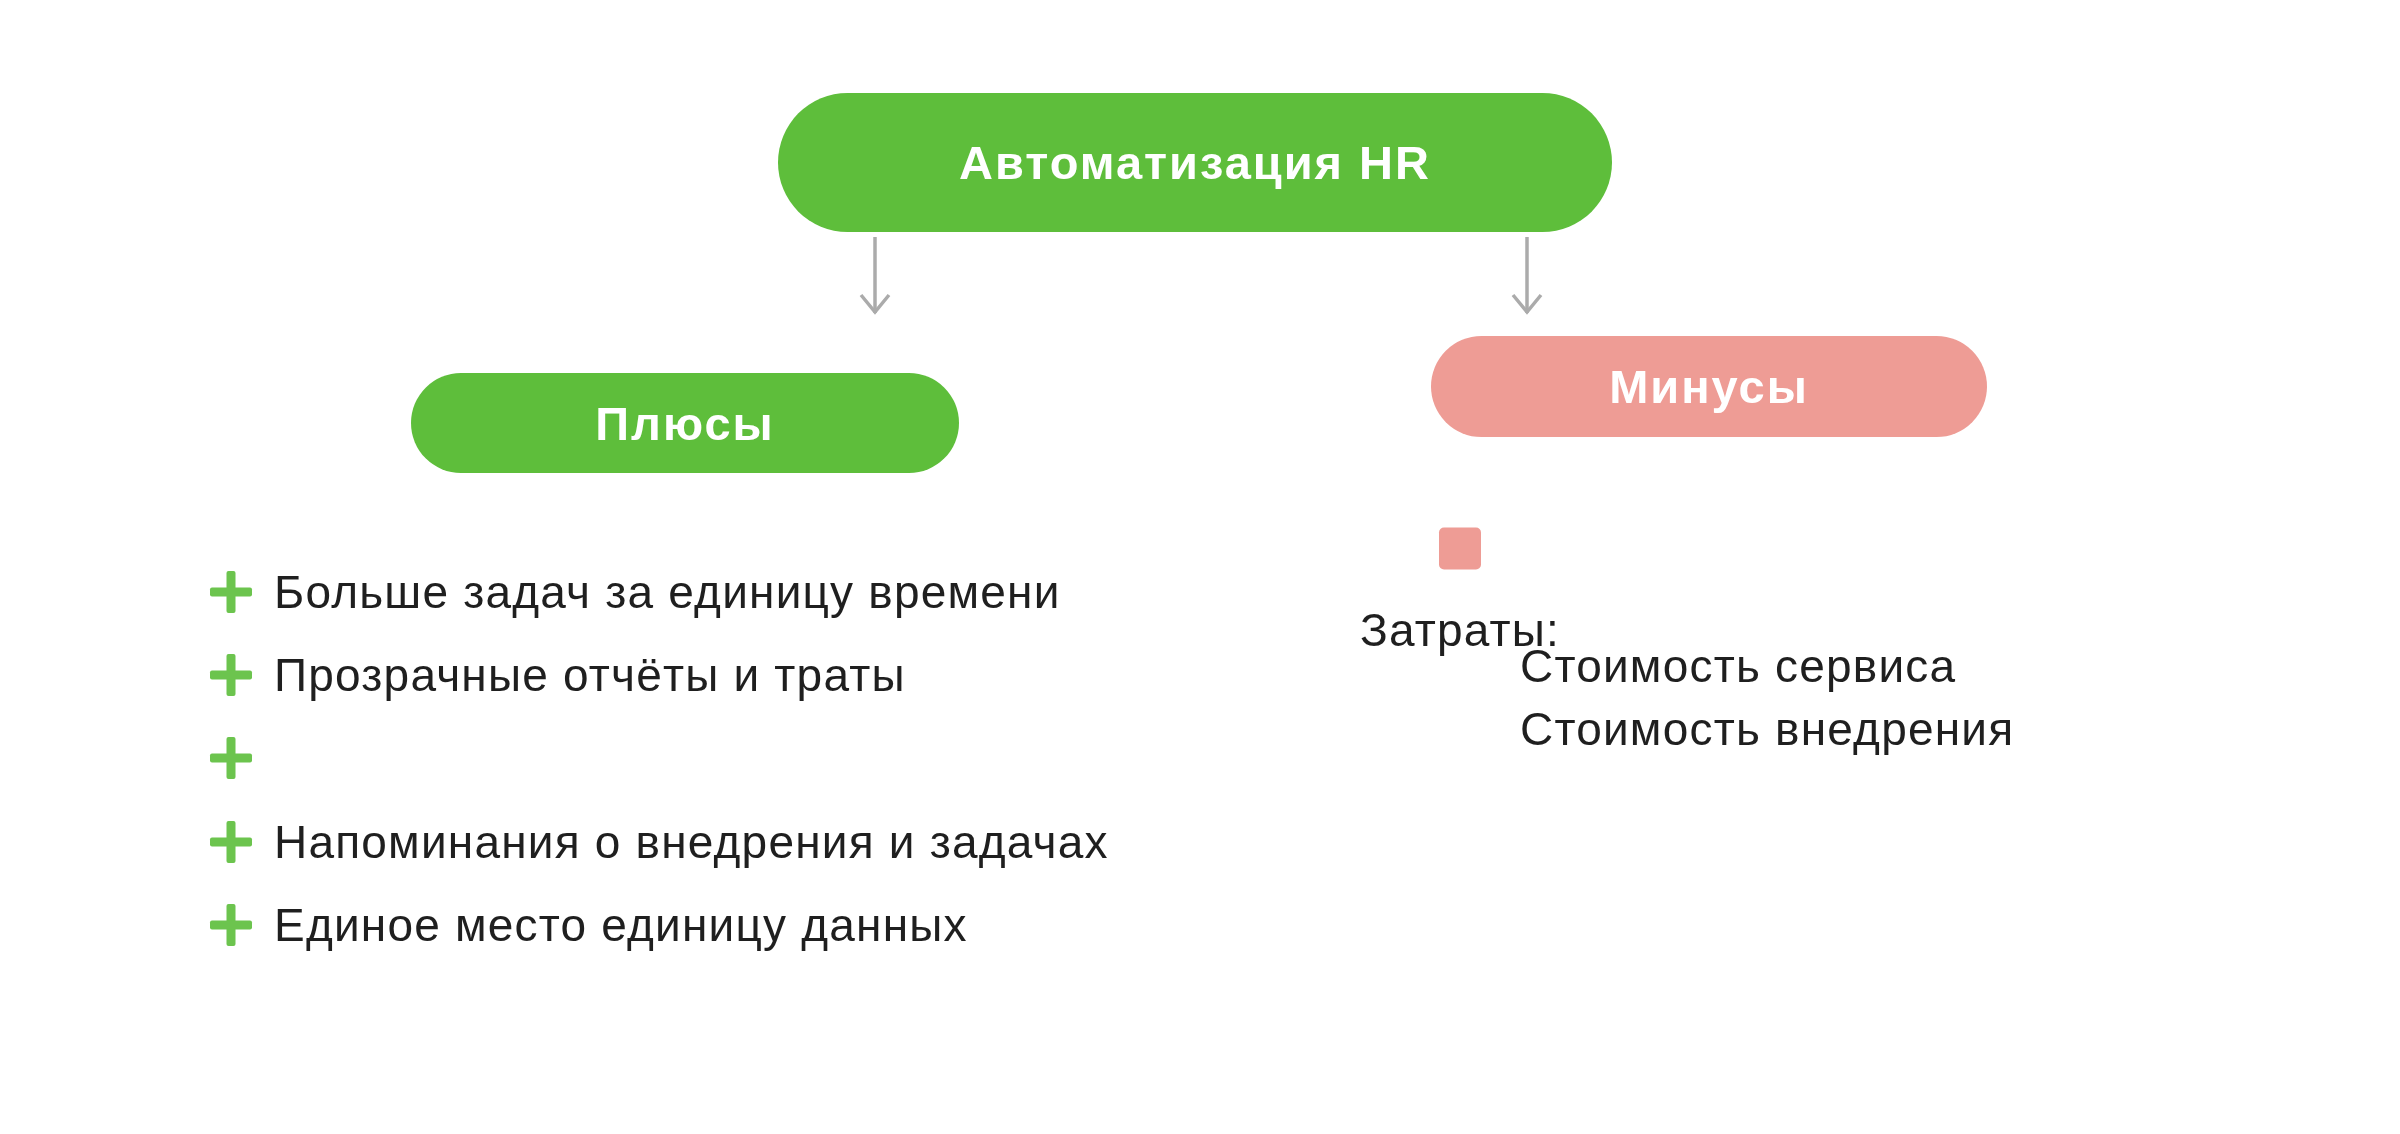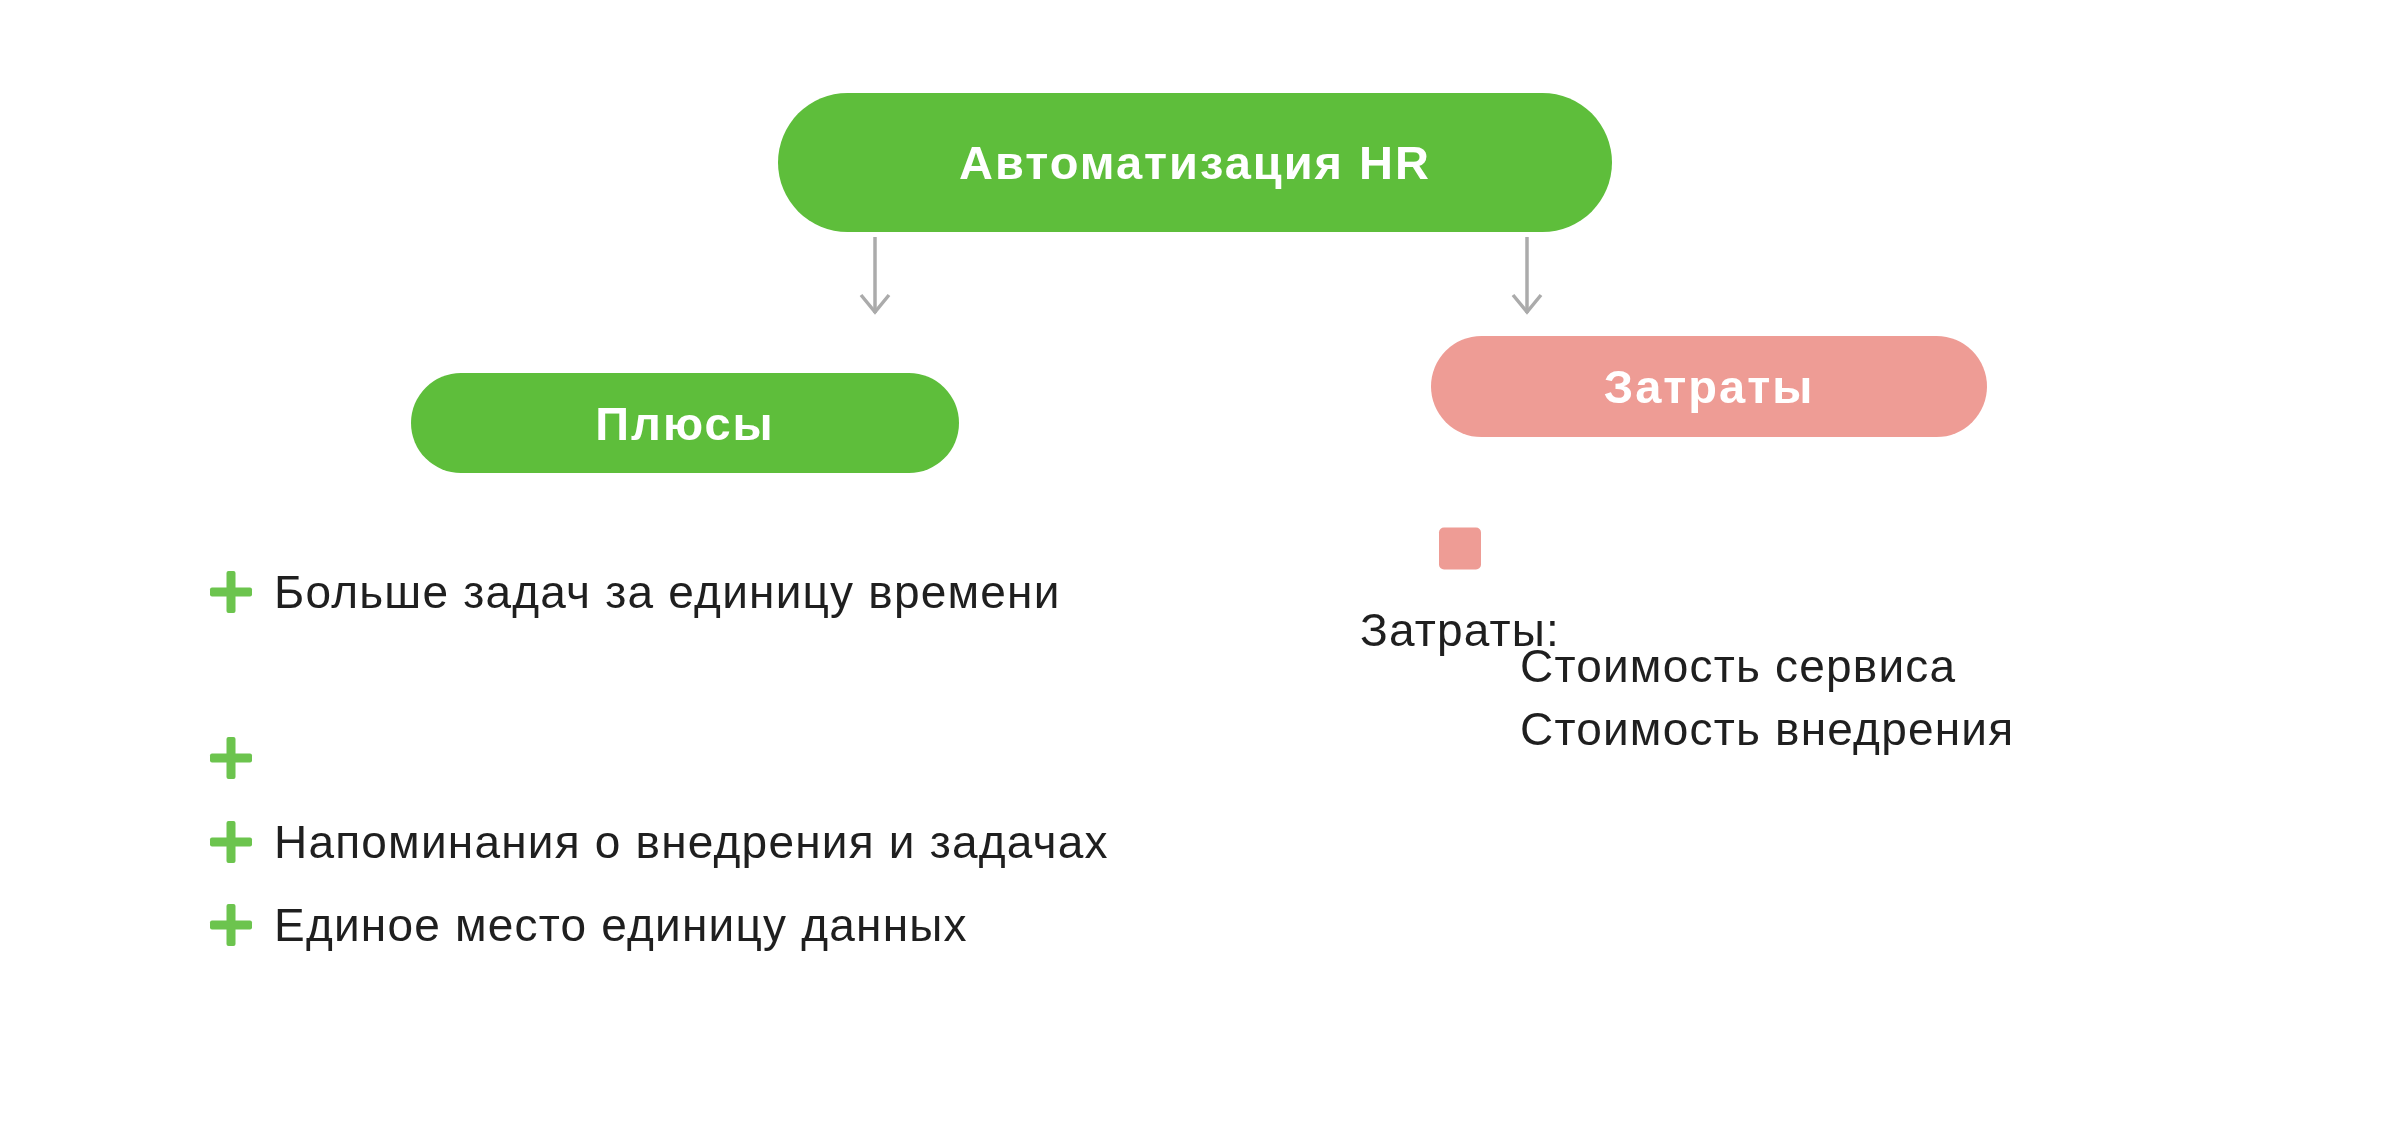--- a/index.html
+++ b/index.html
@@ -107,26 +107,30 @@
   </svg>
   <svg class="arrow arrow-right" viewBox="0 0 40 86" fill="none">
     <line x1="20" y1="0" x2="20" y2="76" stroke="currentColor" stroke-width="3.5"></line>
     <polyline points="6,58 20,75 34,58" fill="none" stroke="currentColor" stroke-width="3.5"></polyline>
   </svg>
 
   <div class="pill pill-pros">
     <span>Плюсы</span>
   </div>
   <div class="pill pill-cons">
-    <span>Затраты</span>
+    <span>Минусы</span>
   </div>
 
   <div class="row pros-row" style="top:592px">
     <span class="plus"></span>
     <span>Больше задач за единицу времени</span>
+  </div>
+  <div class="row pros-row" style="top:675px">
+    <span class="plus"></span>
+    <span>Прозрачные отчёты и траты</span>
   </div>
   <div class="row pros-row" style="top:758px">
     <span class="plus"></span>
   </div>
   <div class="row pros-row" style="top:842px">
     <span class="plus"></span>
     <span>Напоминания о внедрения и задачах</span>
   </div>
   <div class="row pros-row" style="top:925px">
     <span class="plus"></span>

